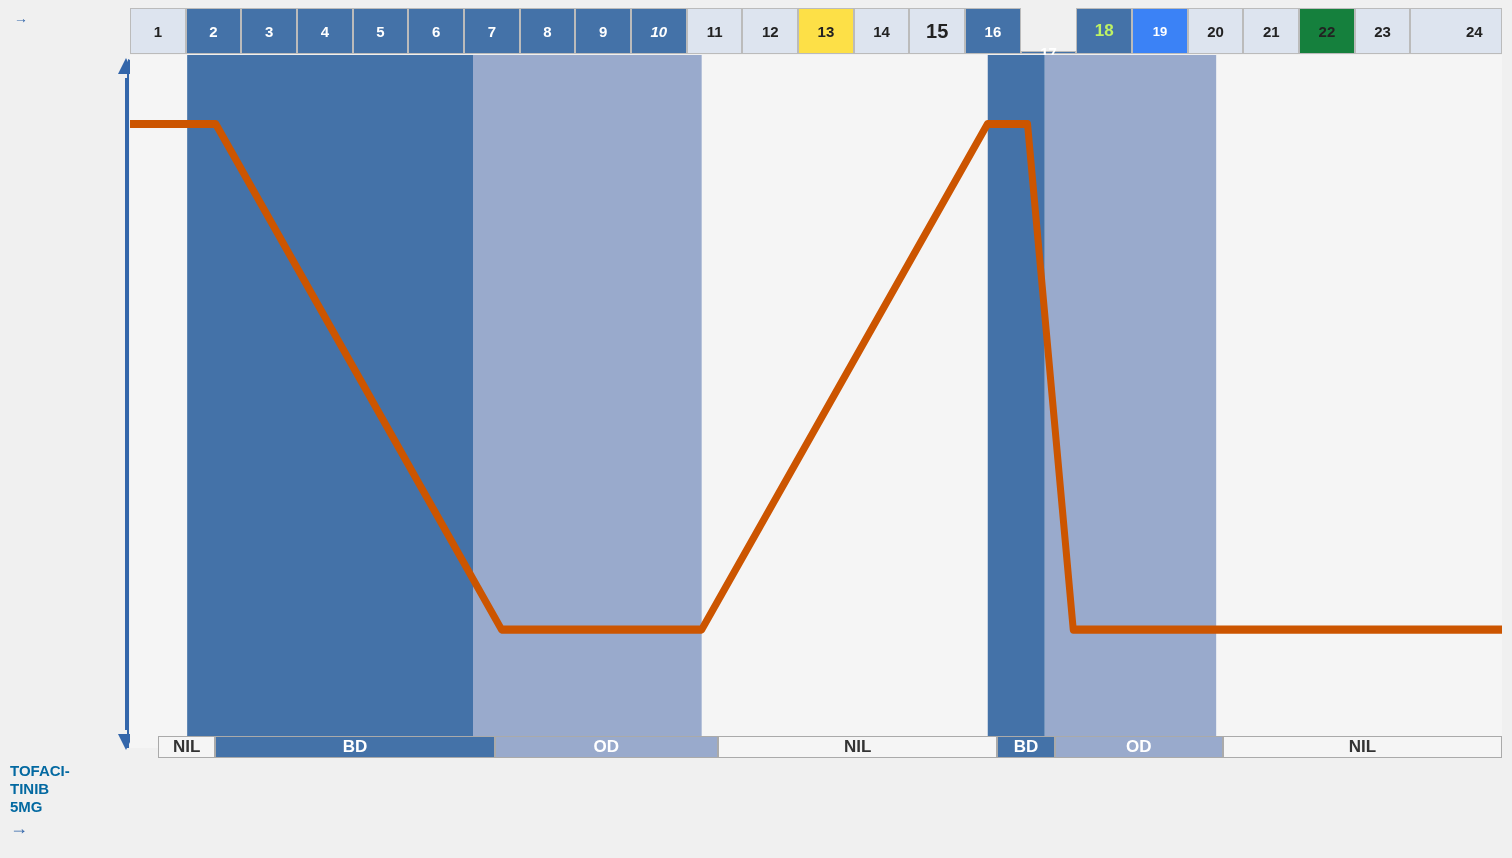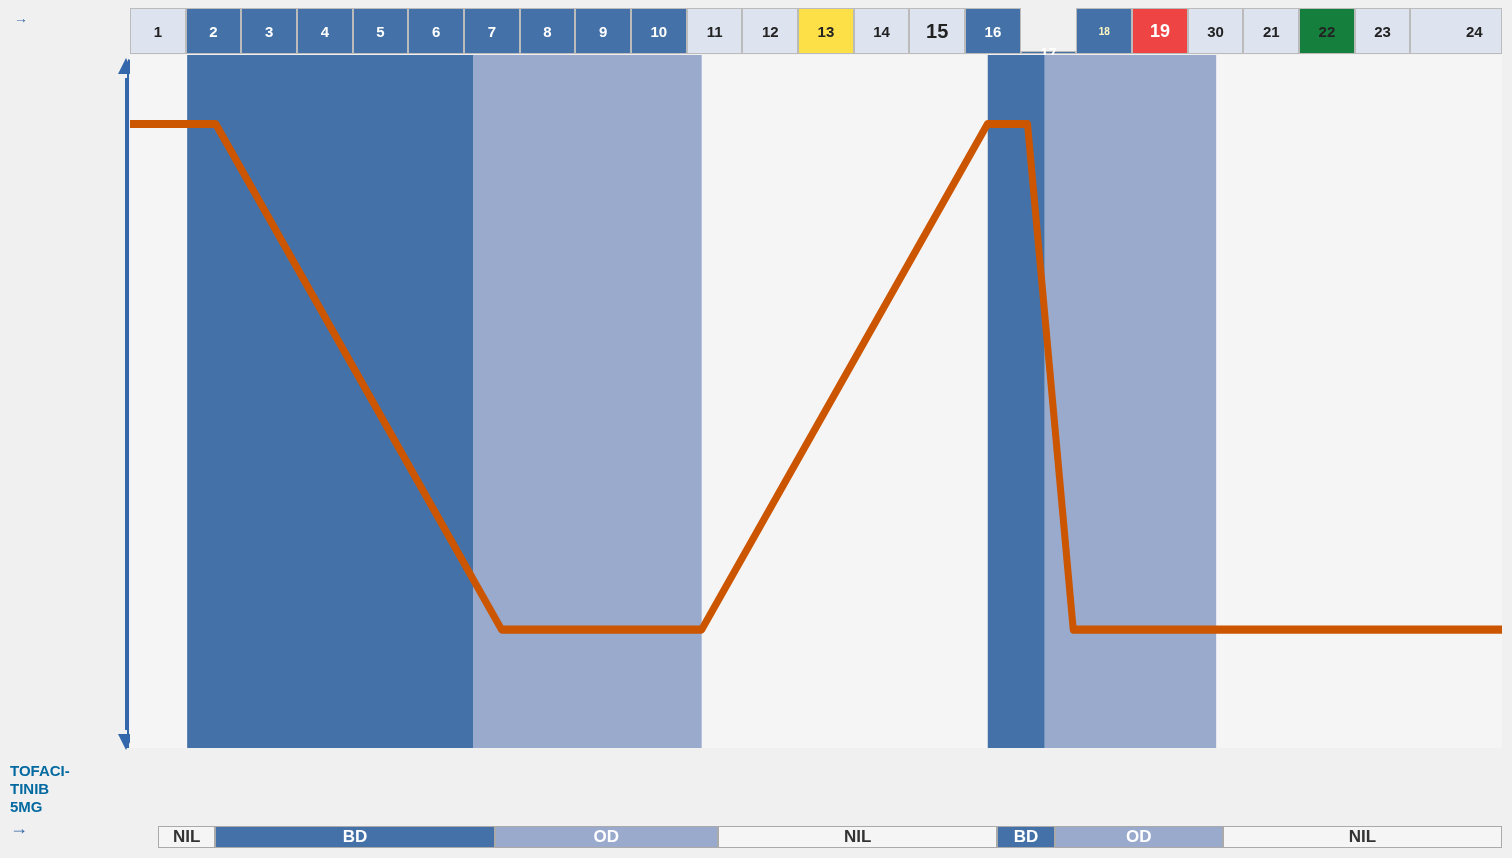--- a/index.html
+++ b/index.html
@@ -42,21 +42,21 @@
       background: #f5f5f5;
     }
     
     .dosage-row {
       position: absolute;
       bottom: 10px;
       left: 130px;
       right: 10px;
       height: 112px;
       display: flex;
-      align-items: flex-end;
+      align-items: flex-start;
       padding-left: 28px;
     }
     .dosage-label {
       position: absolute;
       bottom: 10px;
       left: 10px;
       width: 115px;
       height: 95px;
       display: flex;
       align-items: center;
@@ -108,31 +108,31 @@
   <div id="months-row" style="position:absolute; top:8px; left:130px; right:10px; height:46px; display:flex;">
   <div style="flex: 1 1 0%; display: flex; flex-direction: column; align-items: center; justify-content: center; font-size: 15px; font-weight: bold; border: 1px solid rgb(187, 187, 187); background: rgb(221, 228, 239); color: rgb(34, 34, 34);">1</div>
       <div style="flex: 1 1 0%; display: flex; flex-direction: column; align-items: center; justify-content: center; font-size: 15px; font-weight: bold; border: 1px solid rgb(187, 187, 187); background: rgb(68, 114, 168); color: white;">2</div>
       <div style="flex: 1 1 0%; display: flex; flex-direction: column; align-items: center; justify-content: center; font-size: 15px; font-weight: bold; border: 1px solid rgb(187, 187, 187); background: rgb(68, 114, 168); color: white;">3</div>
       <div style="flex: 1 1 0%; display: flex; flex-direction: column; align-items: center; justify-content: center; font-size: 15px; font-weight: bold; border: 1px solid rgb(187, 187, 187); background: rgb(68, 114, 168); color: white;">4</div>
       <div style="flex: 1 1 0%; display: flex; flex-direction: column; align-items: center; justify-content: center; font-size: 15px; font-weight: bold; border: 1px solid rgb(187, 187, 187); background: rgb(68, 114, 168); color: white;">5</div>
       <div style="flex: 1 1 0%; display: flex; flex-direction: column; align-items: center; justify-content: center; font-size: 15px; font-weight: bold; border: 1px solid rgb(187, 187, 187); background: rgb(68, 114, 168); color: white;">6</div>
       <div style="flex: 1 1 0%; display: flex; flex-direction: column; align-items: center; justify-content: center; font-size: 15px; font-weight: bold; border: 1px solid rgb(187, 187, 187); background: rgb(68, 114, 168); color: white;">7</div>
       <div style="flex: 1 1 0%; display: flex; flex-direction: column; align-items: center; justify-content: center; font-size: 15px; font-weight: bold; border: 1px solid rgb(187, 187, 187); background: rgb(68, 114, 168); color: white;">8</div>
       <div style="flex: 1 1 0%; display: flex; flex-direction: column; align-items: center; justify-content: center; font-size: 15px; font-weight: bold; border: 1px solid rgb(187, 187, 187); background: rgb(68, 114, 168); color: white;">9</div>
-      <div style="flex: 1 1 0%; display: flex; flex-direction: column; align-items: center; justify-content: center; font-size: 15px; font-weight: bold; border: 1px solid rgb(187, 187, 187); background: rgb(68, 114, 168); color: white;">10</div>
+      <div style="flex: 1 1 0%; display: flex; flex-direction: column; align-items: center; justify-content: center; font-size: 15px; font-weight: bold; border: 1px solid rgb(187, 187, 187); background: rgb(68, 114, 168); color: white; font-style: italic;">10</div>
       <div style="flex: 1 1 0%; display: flex; flex-direction: column; align-items: center; justify-content: center; font-size: 15px; font-weight: bold; border: 1px solid rgb(187, 187, 187); background: rgb(221, 228, 239); color: rgb(34, 34, 34);">11</div>
       <div style="flex: 1 1 0%; display: flex; flex-direction: column; align-items: center; justify-content: center; font-size: 15px; font-weight: bold; border: 1px solid rgb(187, 187, 187); background: rgb(221, 228, 239); color: rgb(34, 34, 34);">12</div>
       <div style="flex: 1 1 0%; display: flex; flex-direction: column; align-items: center; justify-content: center; font-size: 15px; font-weight: bold; border: 1px solid rgb(187, 187, 187); background: #fde047; color: rgb(34, 34, 34);">13</div>
       <div style="flex: 1 1 0%; display: flex; flex-direction: column; align-items: center; justify-content: center; font-size: 15px; font-weight: bold; border: 1px solid rgb(187, 187, 187); background: rgb(221, 228, 239); color: rgb(34, 34, 34);">14</div>
       <div style="flex: 1 1 0%; display: flex; flex-direction: column; align-items: center; justify-content: center; font-size: 20px; font-weight: bold; border: 1px solid rgb(187, 187, 187); background: rgb(221, 228, 239); color: rgb(34, 34, 34);">15</div>
       <div style="flex: 1 1 0%; display: flex; flex-direction: column; align-items: center; justify-content: center; font-size: 15px; font-weight: bold; border: 1px solid rgb(187, 187, 187); background: rgb(68, 114, 168); color: white;">16</div>
       <div style="flex: 1 1 0%; display: flex; flex-direction: column; align-items: center; justify-content: center; font-size: 15px; font-weight: bold; border: 1px solid rgb(187, 187, 187); background: rgb(68, 114, 168); color: white; margin-top: 43px;">17</div>
-      <div style="flex: 1 1 0%; display: flex; flex-direction: column; align-items: center; justify-content: center; font-size: 10px; font-weight: bold; border: 1px solid rgb(187, 187, 187); background: rgb(68, 114, 168); color: #fef9c3;">18</div>
-      <div style="flex: 1 1 0%; display: flex; flex-direction: column; align-items: center; justify-content: center; font-size: 18px; font-weight: bold; border: 1px solid rgb(187, 187, 187); background: #ef4444; color: white;">19</div>
-      <div style="flex: 1 1 0%; display: flex; flex-direction: column; align-items: center; justify-content: center; font-size: 15px; font-weight: bold; border: 1px solid rgb(187, 187, 187); background: rgb(221, 228, 239); color: rgb(34, 34, 34);">30</div>
+      <div style="flex: 1 1 0%; display: flex; flex-direction: column; align-items: center; justify-content: center; font-size: 17px; font-weight: bold; border: 1px solid rgb(187, 187, 187); background: rgb(68, 114, 168); color: #bef264;">18</div>
+      <div style="flex: 1 1 0%; display: flex; flex-direction: column; align-items: center; justify-content: center; font-size: 13px; font-weight: bold; border: 1px solid rgb(187, 187, 187); background: #3b82f6; color: white;">19</div>
+      <div style="flex: 1 1 0%; display: flex; flex-direction: column; align-items: center; justify-content: center; font-size: 15px; font-weight: bold; border: 1px solid rgb(187, 187, 187); background: rgb(221, 228, 239); color: rgb(34, 34, 34);">20</div>
       <div style="flex: 1 1 0%; display: flex; flex-direction: column; align-items: center; justify-content: center; font-size: 15px; font-weight: bold; border: 1px solid rgb(187, 187, 187); background: rgb(221, 228, 239); color: rgb(34, 34, 34);">21</div>
       <div style="flex: 1 1 0%; display: flex; flex-direction: column; align-items: center; justify-content: center; font-size: 15px; font-weight: bold; border: 1px solid rgb(187, 187, 187); background: #15803d; color: rgb(34, 34, 34);">22</div>
       <div style="flex: 1 1 0%; display: flex; flex-direction: column; align-items: center; justify-content: center; font-size: 15px; font-weight: bold; border: 1px solid rgb(187, 187, 187); background: rgb(221, 228, 239); color: rgb(34, 34, 34);">23</div>
       <div style="flex: 1 1 0%; display: flex; flex-direction: column; align-items: center; justify-content: center; font-size: 15px; font-weight: bold; border: 1px solid rgb(187, 187, 187); background: rgb(221, 228, 239); color: rgb(34, 34, 34); padding-left: 36px;">24</div>
     </div>
 
   <div style="position:absolute; top:68px; left:30px; width:90px; font-size:17px; font-weight:normal; color:#222;"></div>
   <div style="position:absolute; top:calc(55px + (100% - 165px)*0.44); left:30px; width:90px; font-size:17px; color:#222;"></div>
   <div style="position:absolute; top:calc(55px + (100% - 165px)*0.78); left:30px; width:90px; font-size:17px; color:#222;"></div>
 

